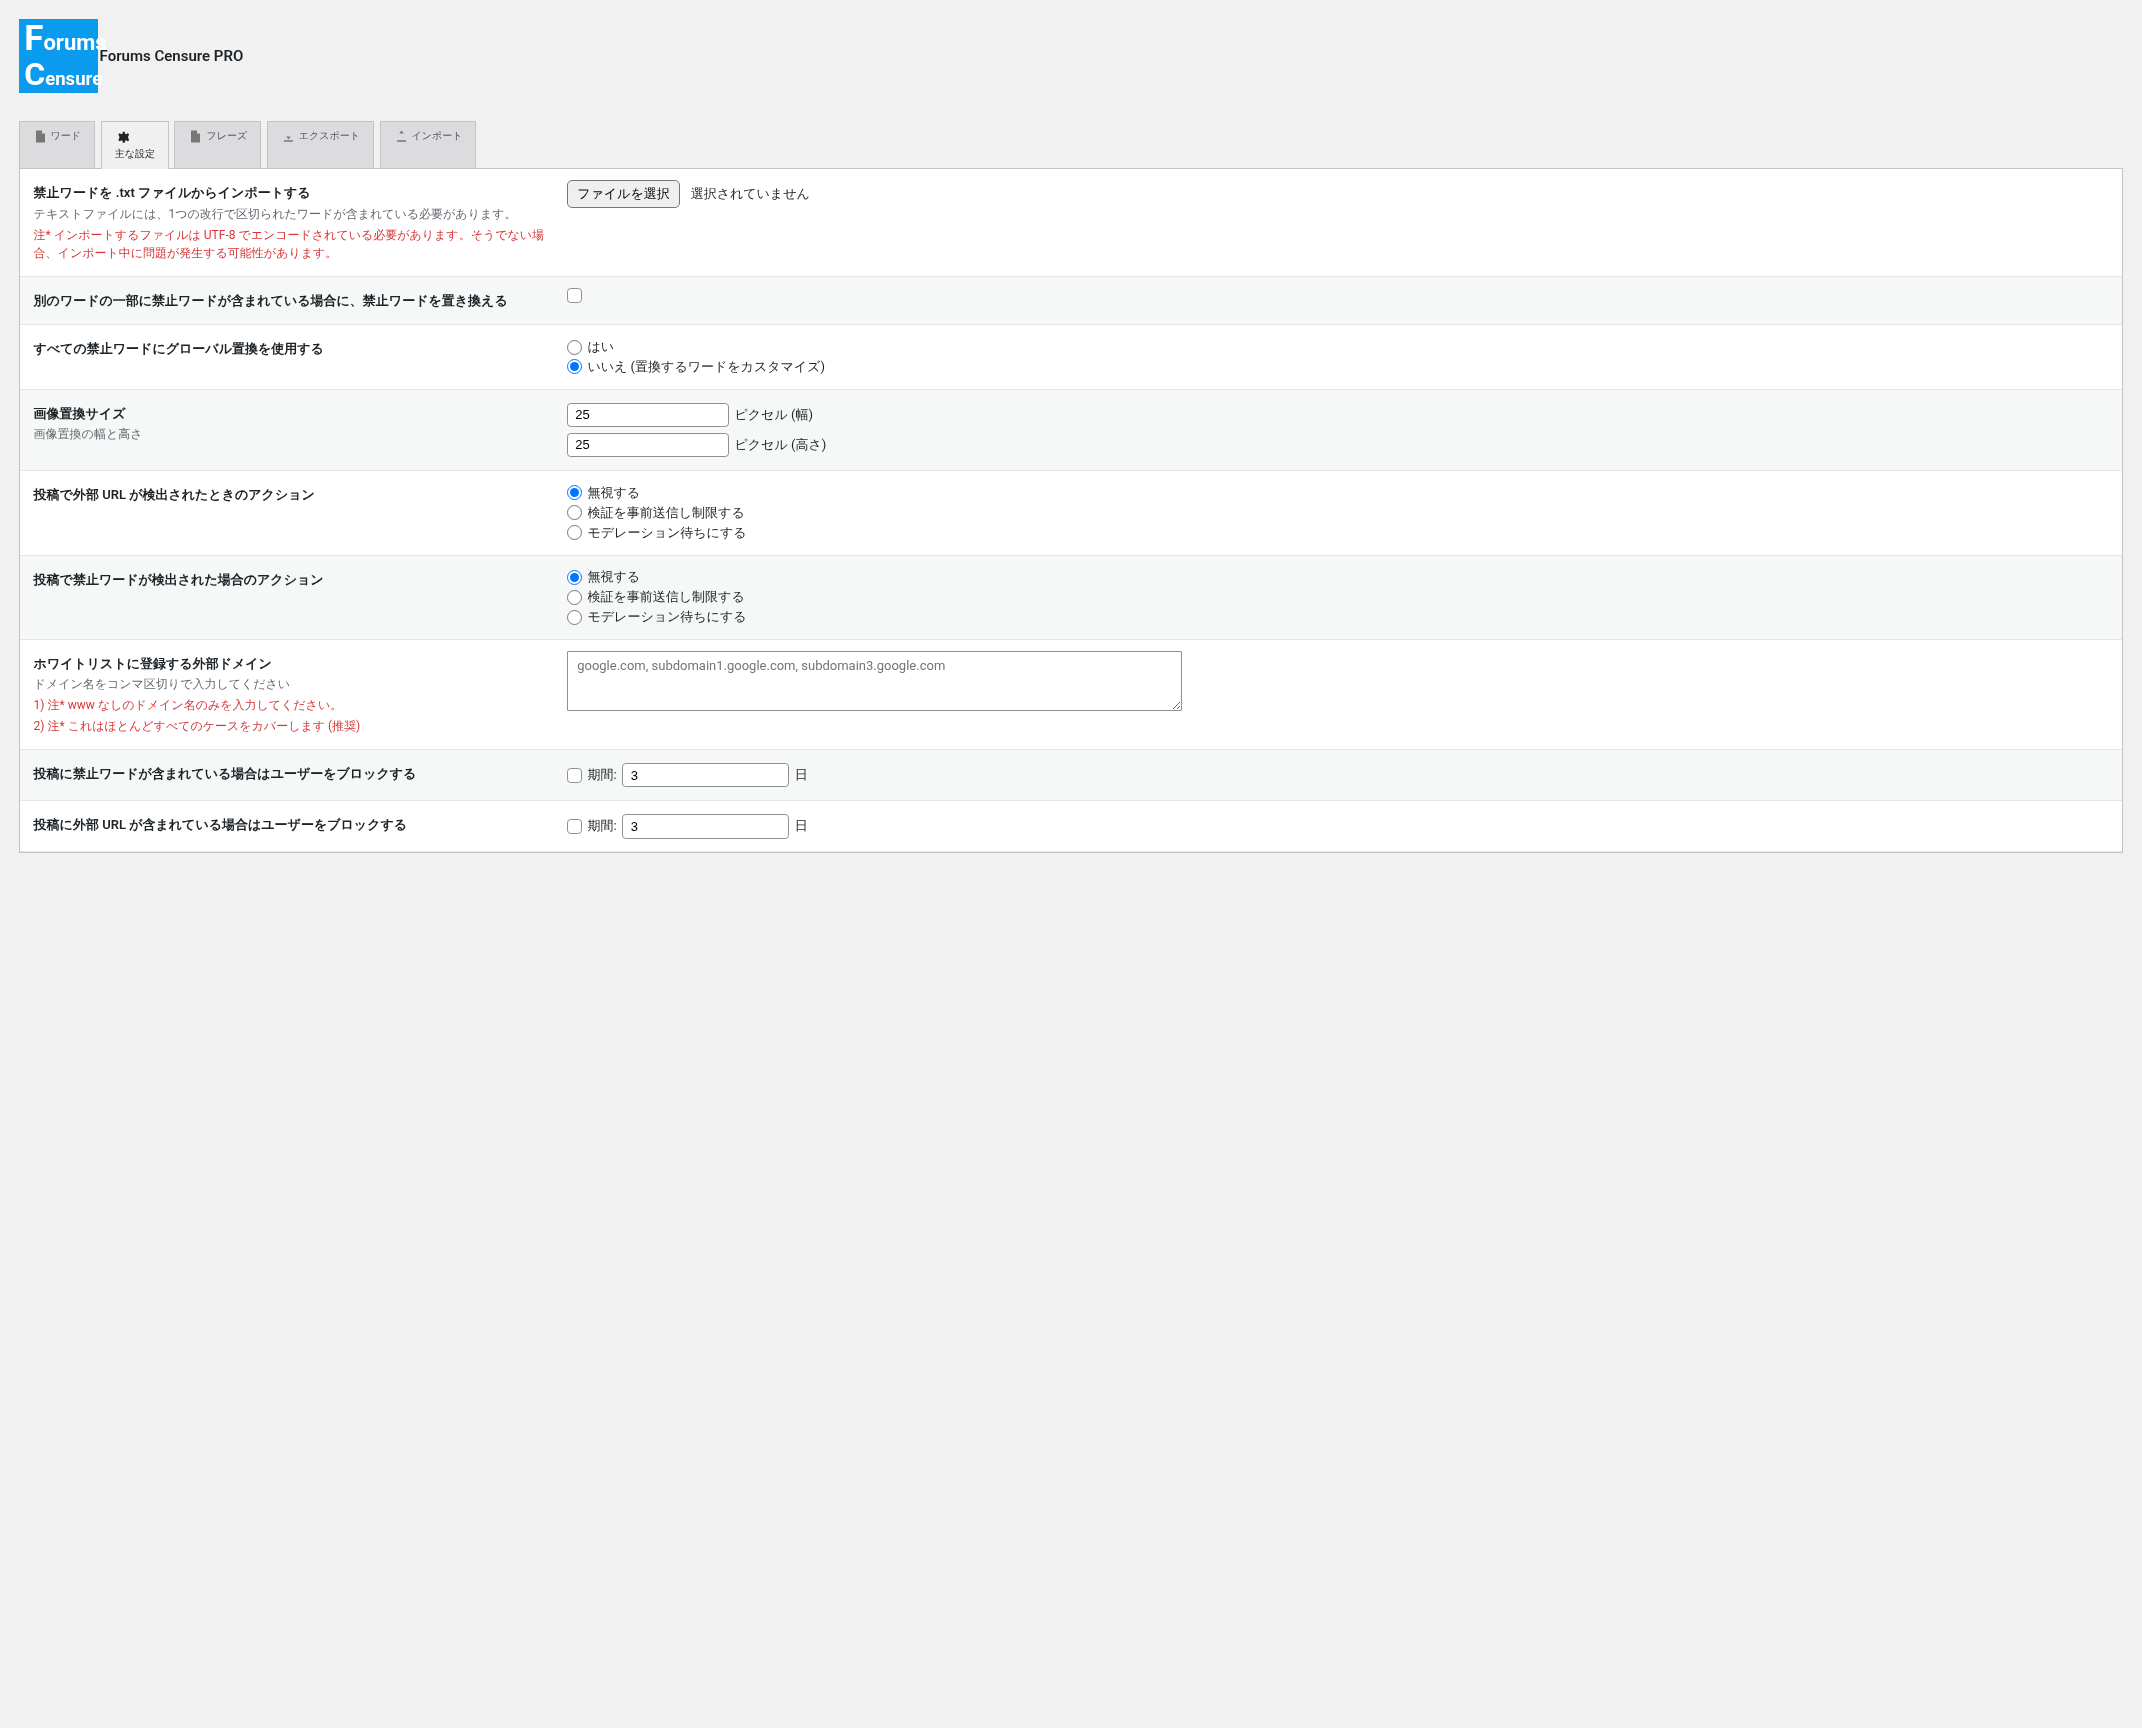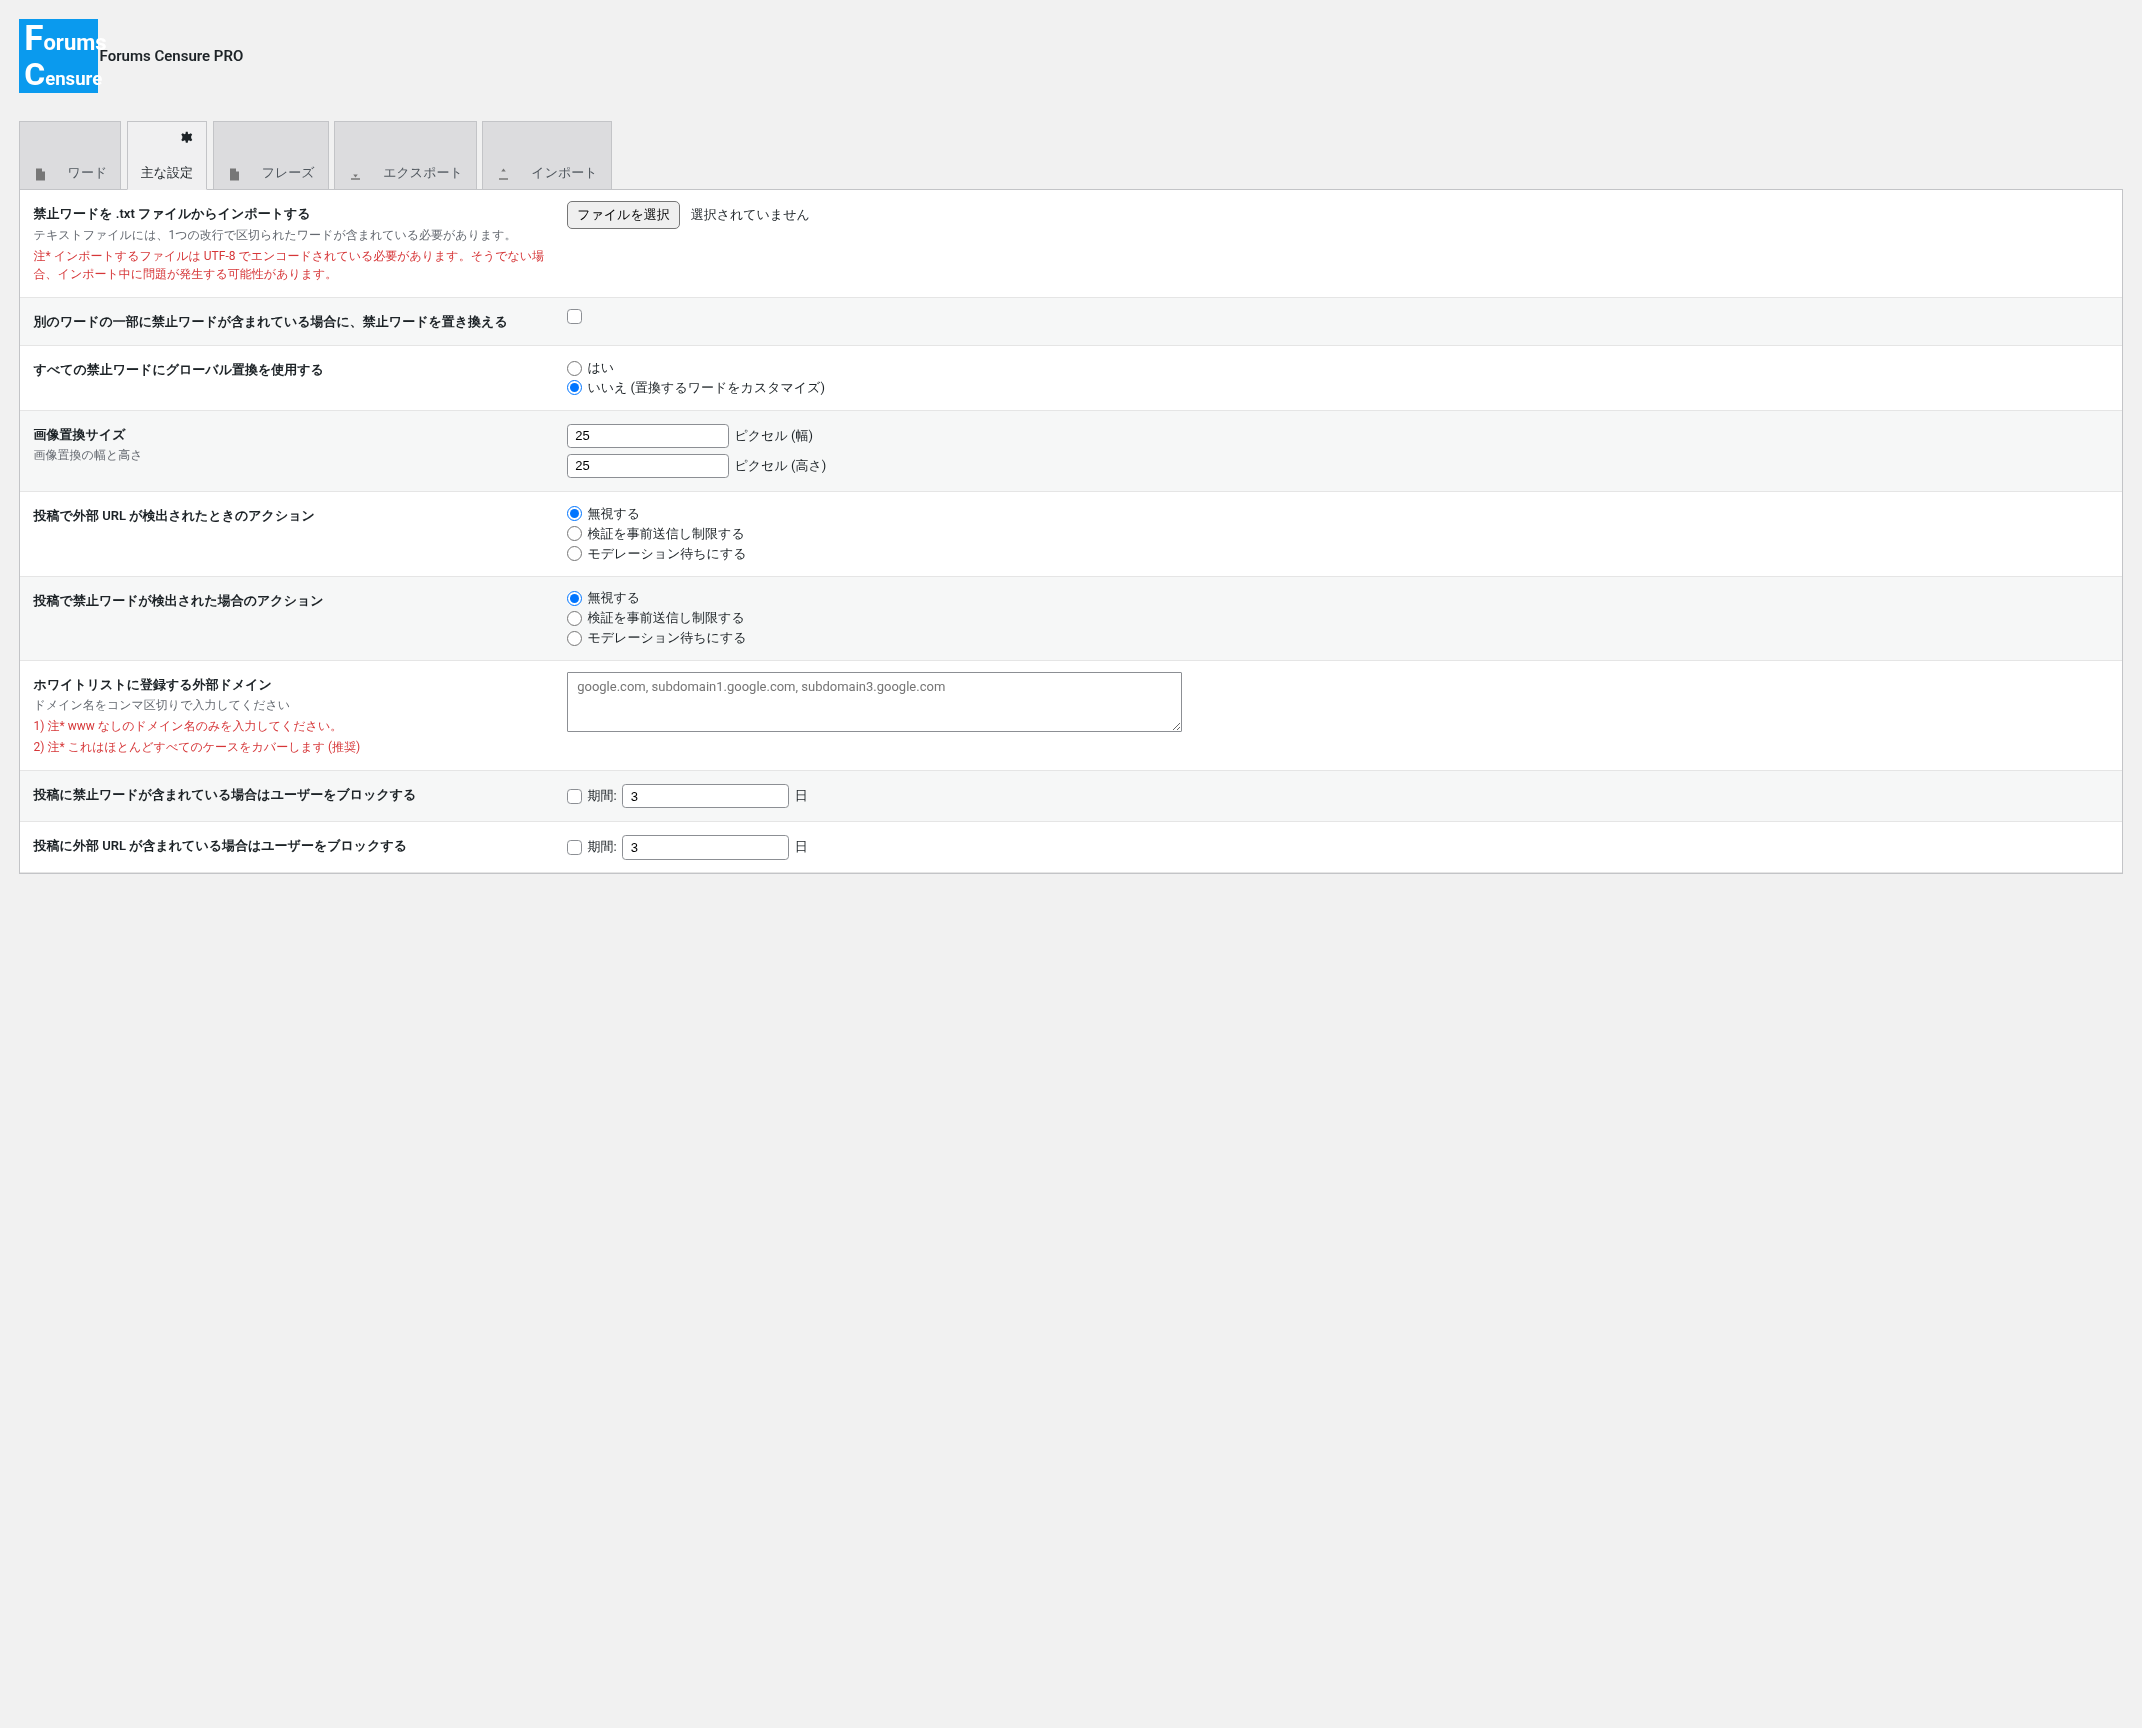--- a/index.html
+++ b/index.html
@@ -7,21 +7,21 @@
 .wrap { padding: 18.6px; }
 .header { display: flex; align-items: center; gap: 2px; margin-bottom: 28px; }
 .logo { width: 79px; height: 74px; background: #0a9aee; display: flex; flex-direction: column; justify-content: center; padding: 3.7px 5.6px; color: #fff; font-weight: bold; }
 .logo .l1 { font-size: 22px; line-height: 1; }
 .logo .l1 .cap { font-size: 35px; }
 .logo .l2 { font-size: 18.6px; line-height: 1; margin-top: 1.9px; }
 .logo .l2 .cap { font-size: 32px; }
 h1 { font-size: 15px; font-weight: 600; color: #1d2327; }
 
 .tabs { display: flex; gap: 5.6px; margin-bottom: -0.9px; position: relative; z-index: 2; }
-.tab { background: #dcdcde; border: 0.9px solid #c3c4c7; padding: 7.4px 13px; display: flex; align-items: flex-end; gap: 20px; cursor: pointer; font-size: 13px; color: #50575e; font-weight: 500; }
+.tab { background: #dcdcde; border: 0.9px solid #c3c4c7; padding: 7.4px 13px; display: flex; align-items: flex-start; gap: 3px; cursor: pointer; font-size: 10px; color: #50575e; font-weight: 500; }
 .tab.active { background: #f0f0f1; border-bottom: 0.9px solid #f0f0f1; color: #1d2327; flex-direction: column; }
 .tab .icon { width: 15px; height: 15px; display: inline-flex; align-items: center; justify-content: center; }
 
 .panel { background: #fff; border: 0.9px solid #c3c4c7; }
 .form-table { width: 100%; border-collapse: collapse; }
 .form-table tr { border-bottom: 0.9px solid #e5e5e5; }
 .form-table tr:nth-child(even) { background: #f6f7f7; }
 .form-table tr:nth-child(odd) { background: #fff; }
 .form-table th { width: 538px; text-align: left; padding: 14px 9.3px 14px 14px; vertical-align: top; font-weight: 600; font-size: 13px; line-height: 1.5; }
 .form-table td { padding: 11px 14px 11px 9.3px; vertical-align: top; font-size: 13px; }

